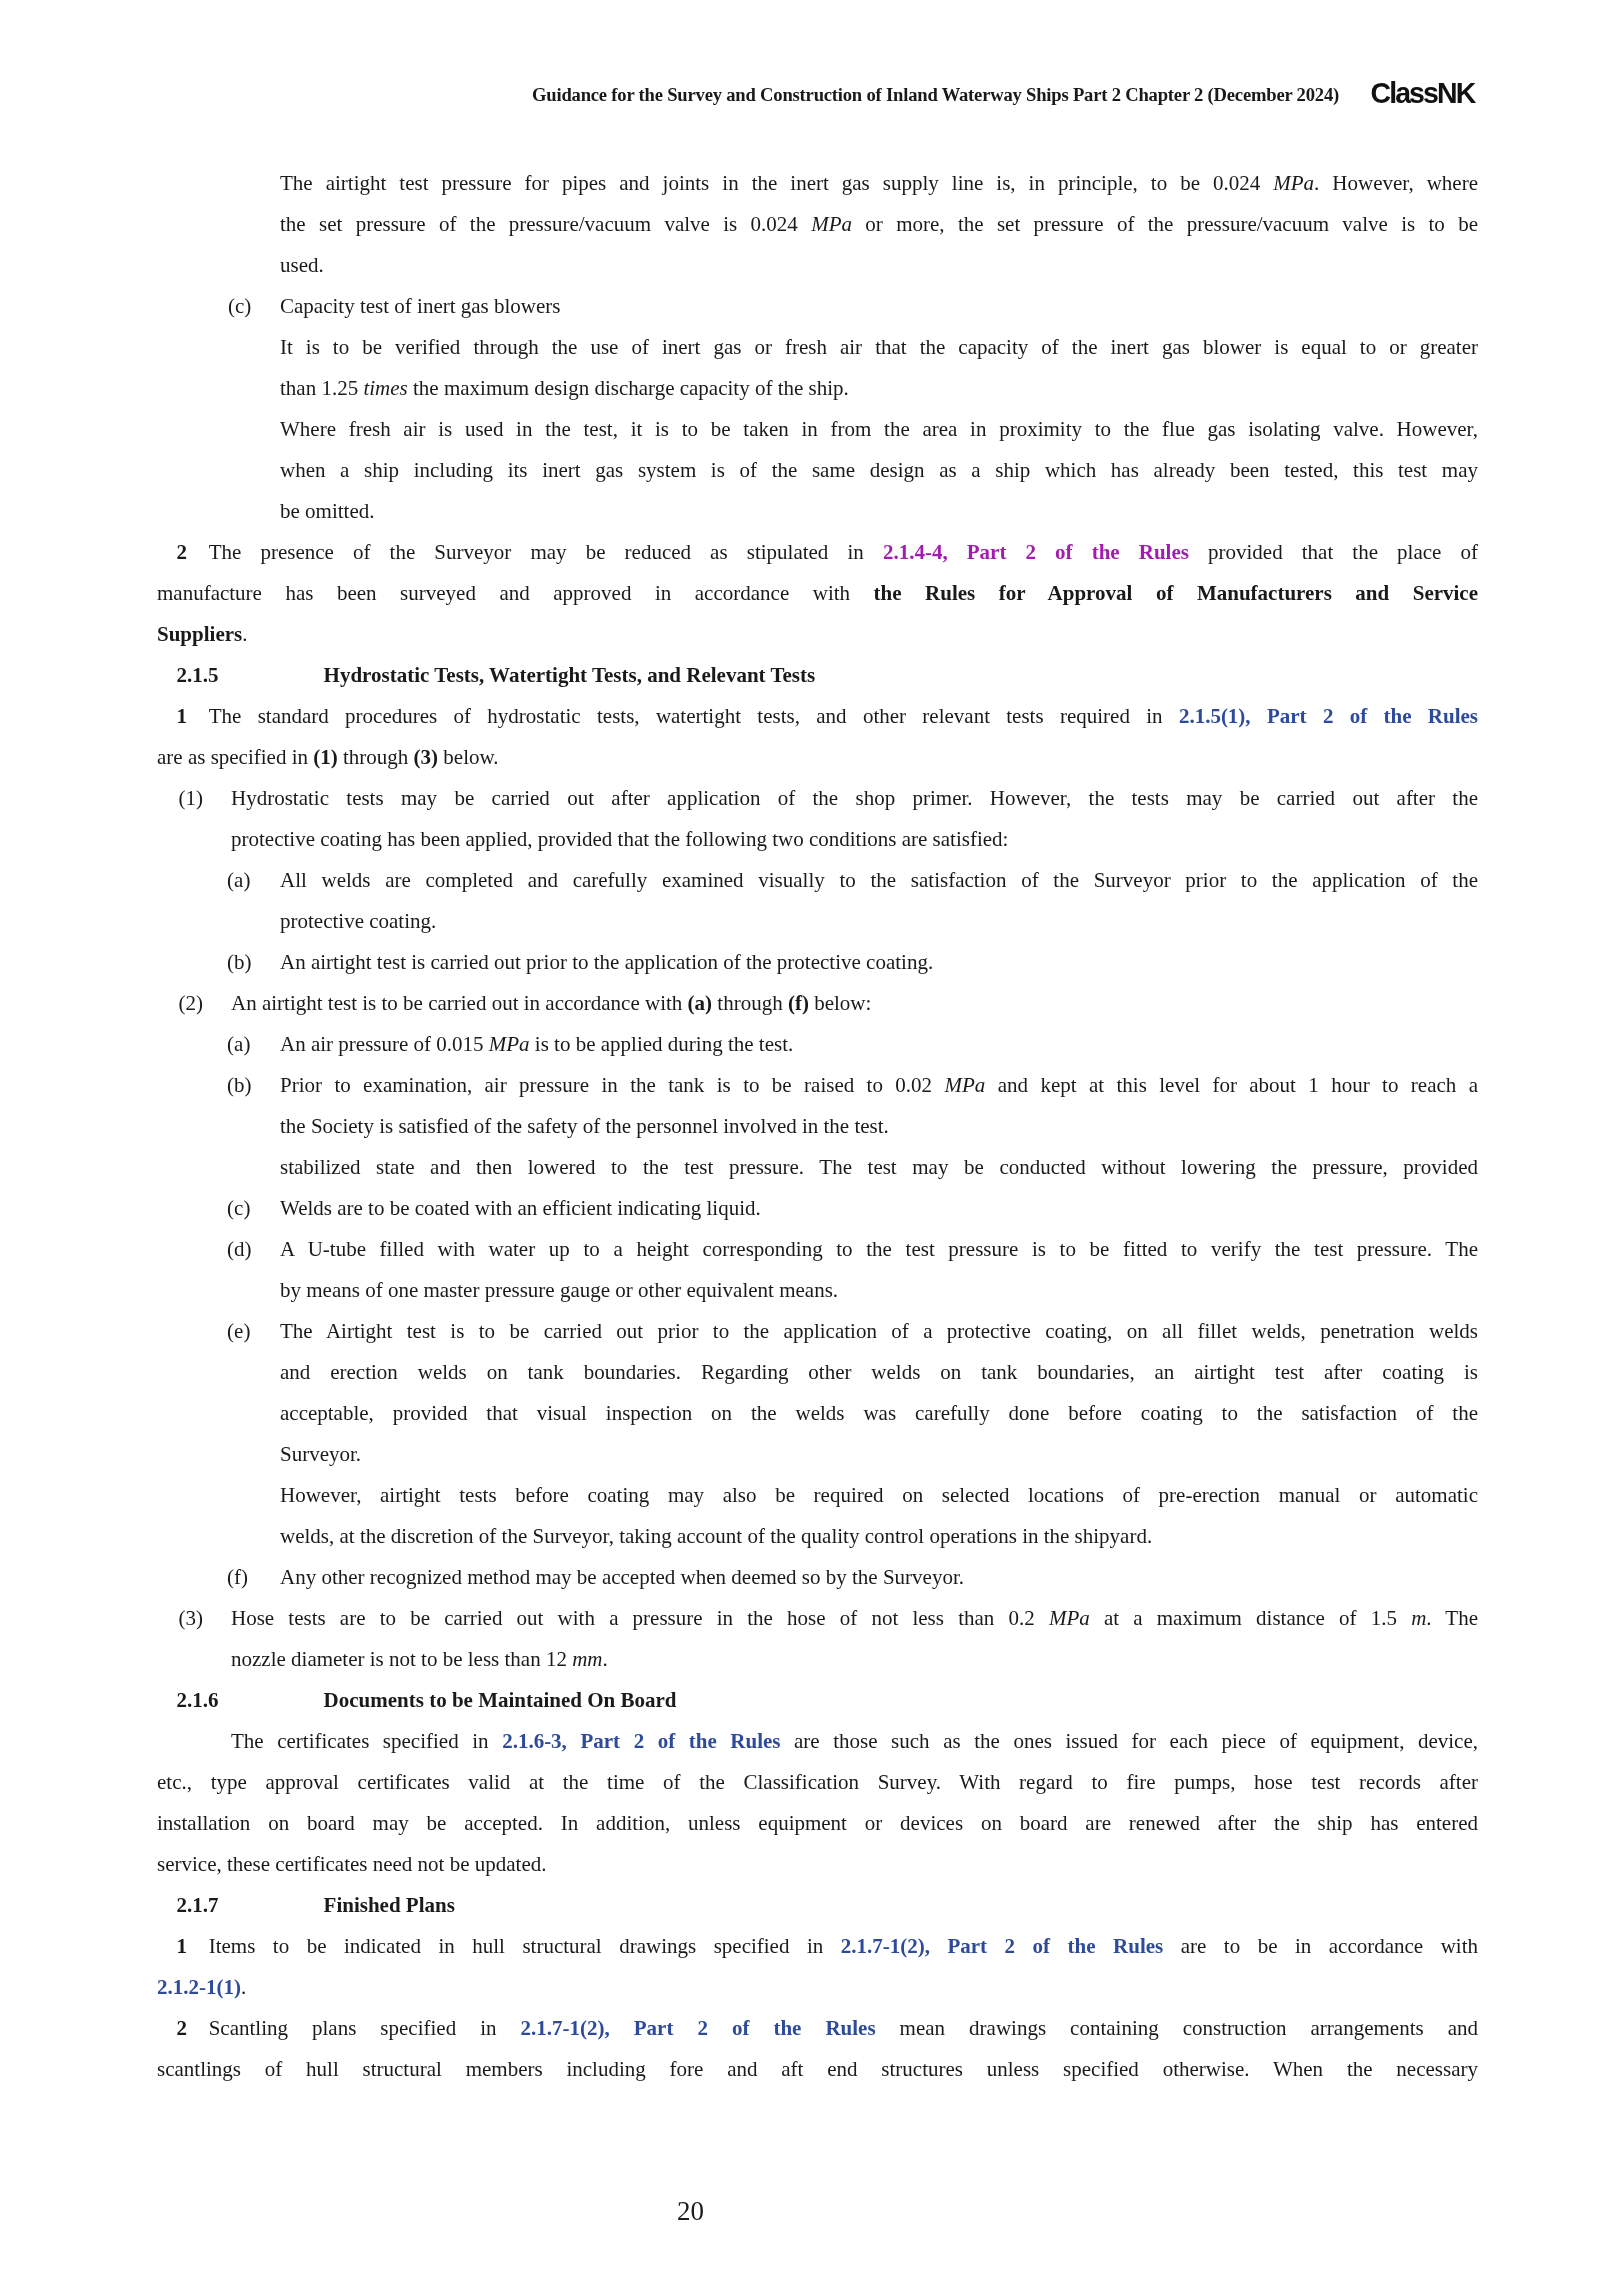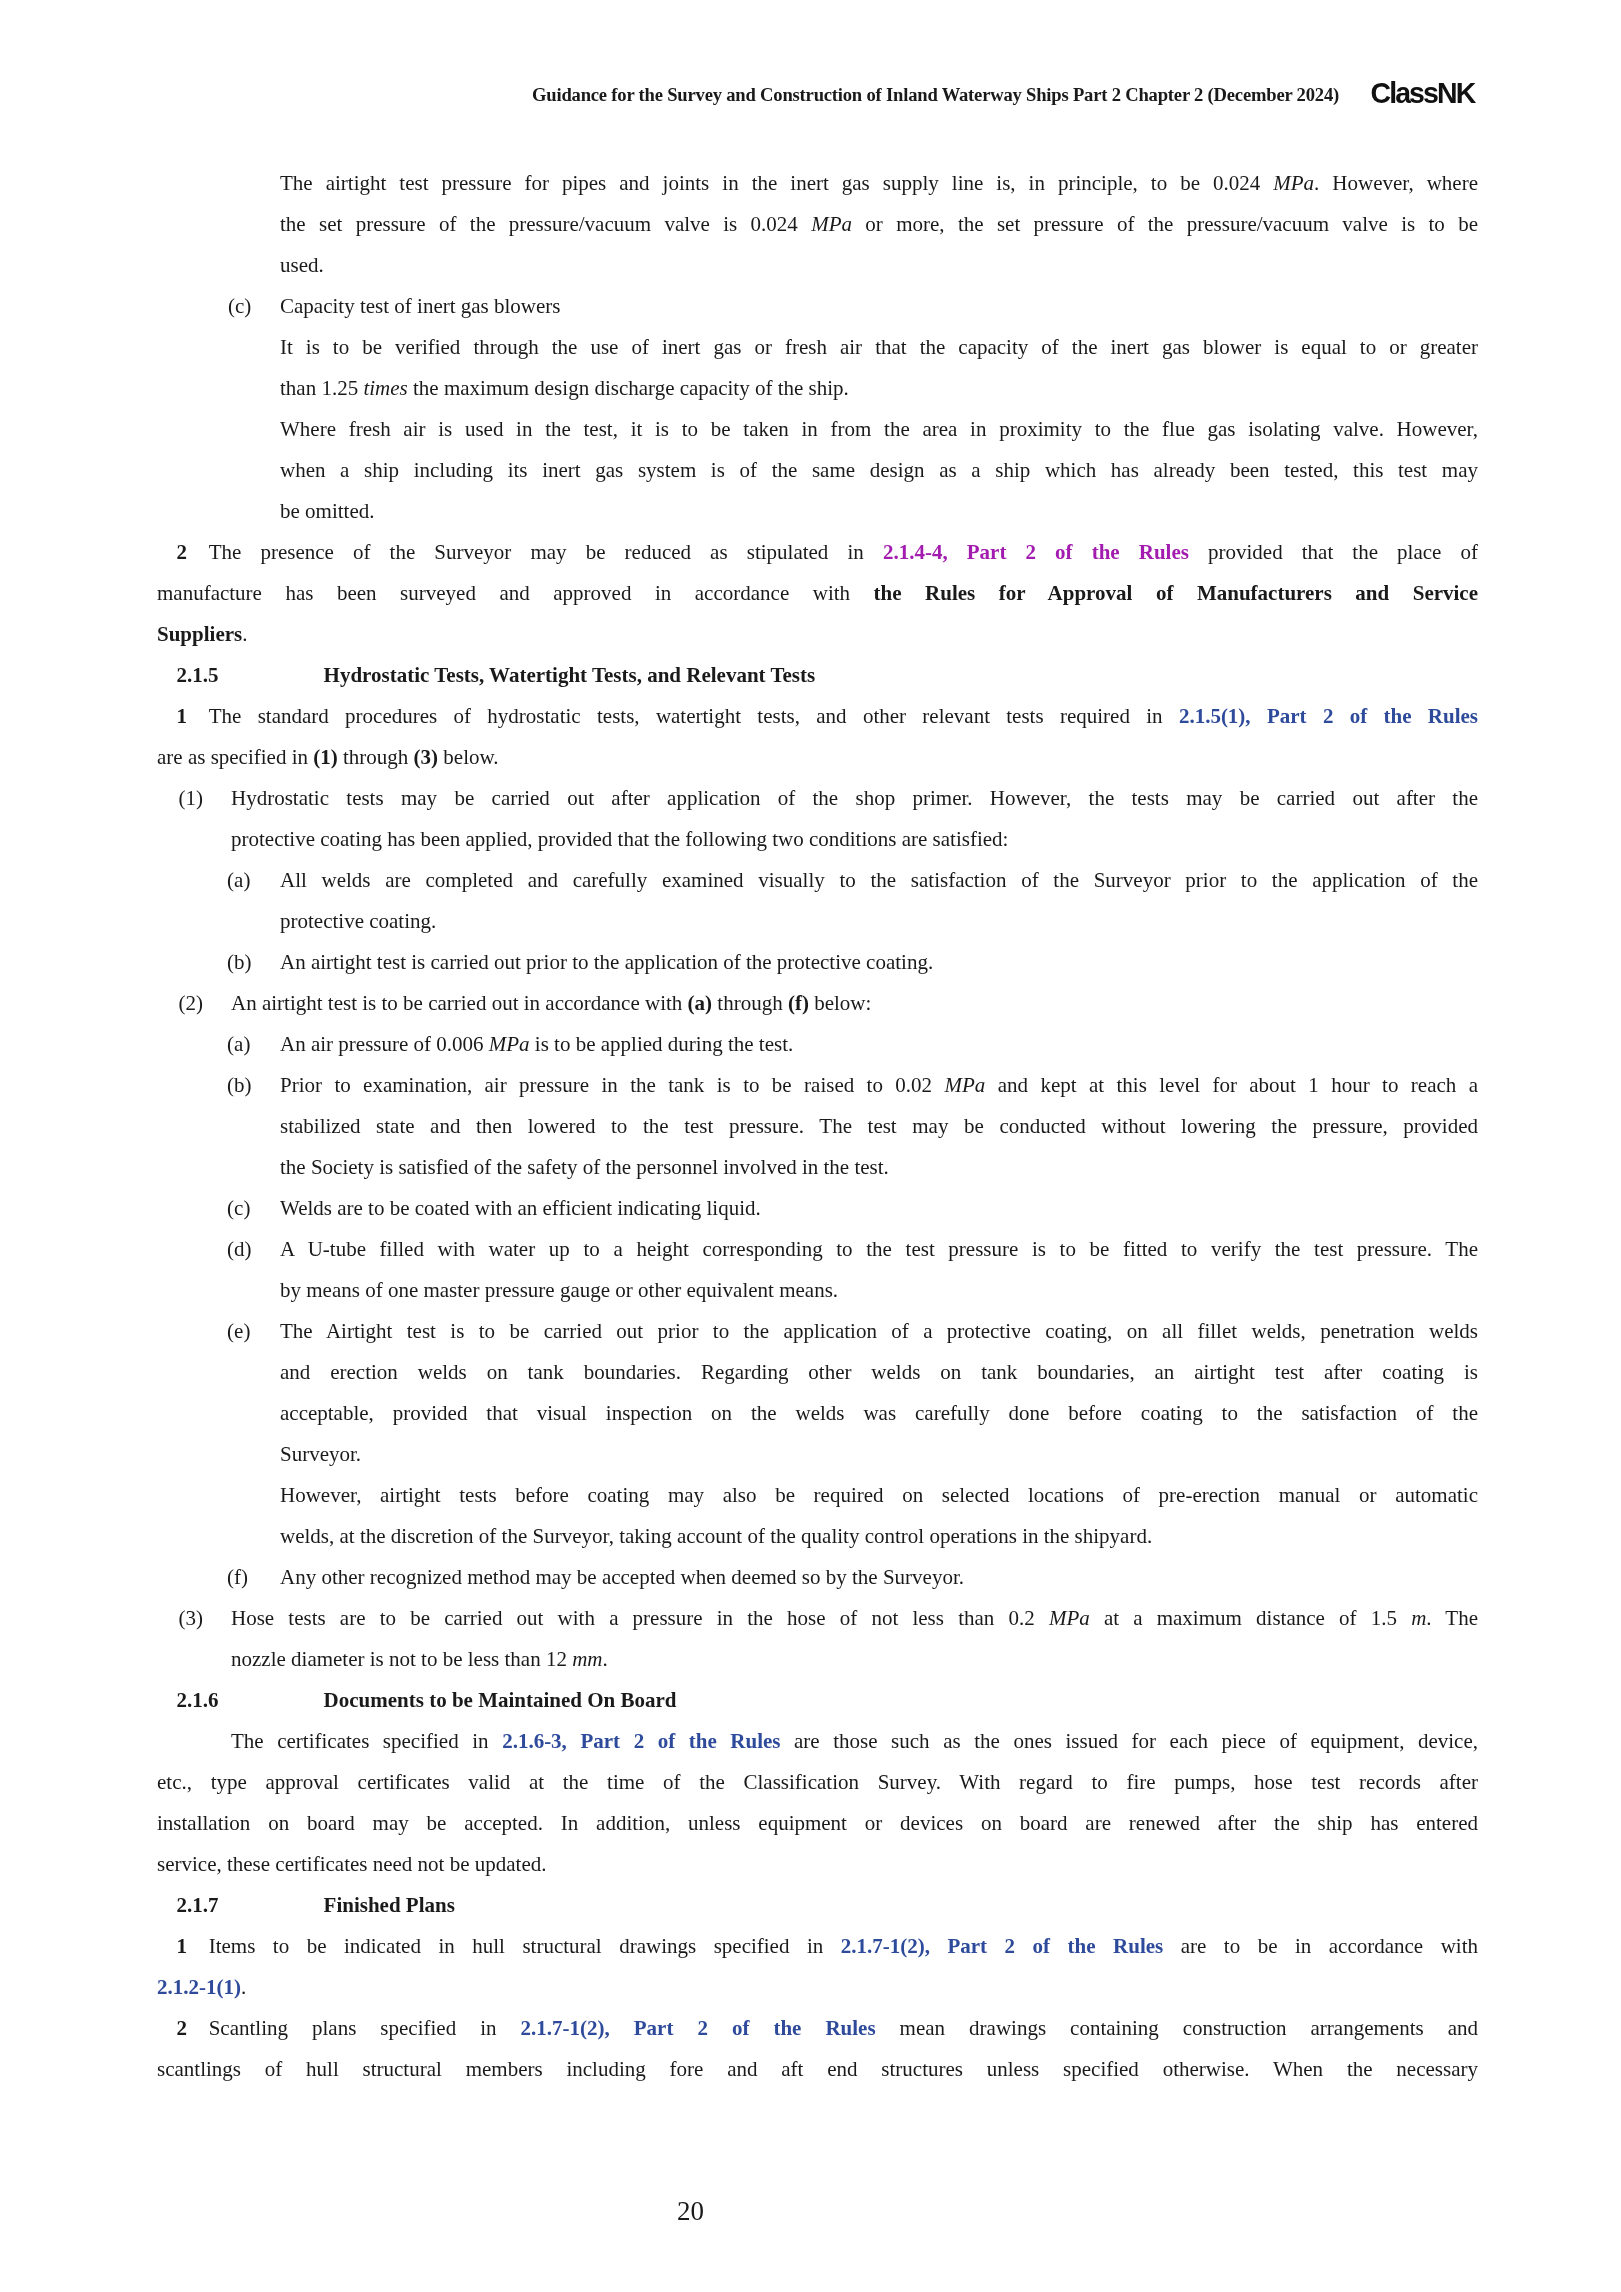--- a/index.html
+++ b/index.html
@@ -72,27 +72,27 @@
       <span class="ln last">An airtight test is carried out prior to the application of the protective coating.</span>
     </div>
   </div>
 
   <div style="position:relative; padding-left:74px;">
     <span style="position:absolute; left:21.6px;">(2)</span>
     <span class="ln last"><span>An airtight test is to be carried out in accordance with </span><b>(a)</b><span> through </span><b>(f)</b><span> below:</span></span>
 
     <div style="position:relative; padding-left:49px;">
       <span style="position:absolute; left:-3.9px;">(a)</span>
-      <span class="ln last"><span>An air pressure of 0.006 </span><i>MPa</i><span> is to be applied during the test.</span></span>
+      <span class="ln last"><span>An air pressure of 0.015 </span><i>MPa</i><span> is to be applied during the test.</span></span>
     </div>
     <div style="position:relative; padding-left:49px;">
       <span style="position:absolute; left:-3.9px;">(b)</span>
       <span class="ln"><span>Prior to examination, air pressure in the tank is to be raised to 0.02 </span><i>MPa</i><span> and kept at this level for about 1 hour to reach a</span></span>
+      <span class="ln last">the Society is satisfied of the safety of the personnel involved in the test.</span>
       <span class="ln">stabilized state and then lowered to the test pressure. The test may be conducted without lowering the pressure, provided</span>
-      <span class="ln last">the Society is satisfied of the safety of the personnel involved in the test.</span>
     </div>
     <div style="position:relative; padding-left:49px;">
       <span style="position:absolute; left:-3.9px;">(c)</span>
       <span class="ln last">Welds are to be coated with an efficient indicating liquid.</span>
     </div>
     <div style="position:relative; padding-left:49px;">
       <span style="position:absolute; left:-3.9px;">(d)</span>
       <span class="ln">A U-tube filled with water up to a height corresponding to the test pressure is to be fitted to verify the test pressure. The</span>
       <span class="ln last">by means of one master pressure gauge or other equivalent means.</span>
     </div>

